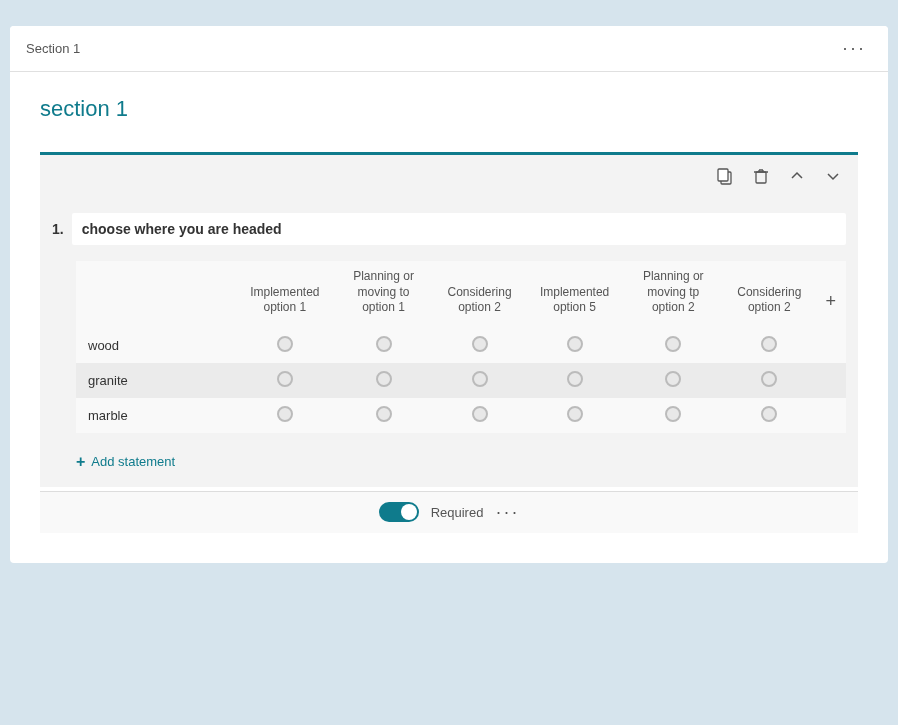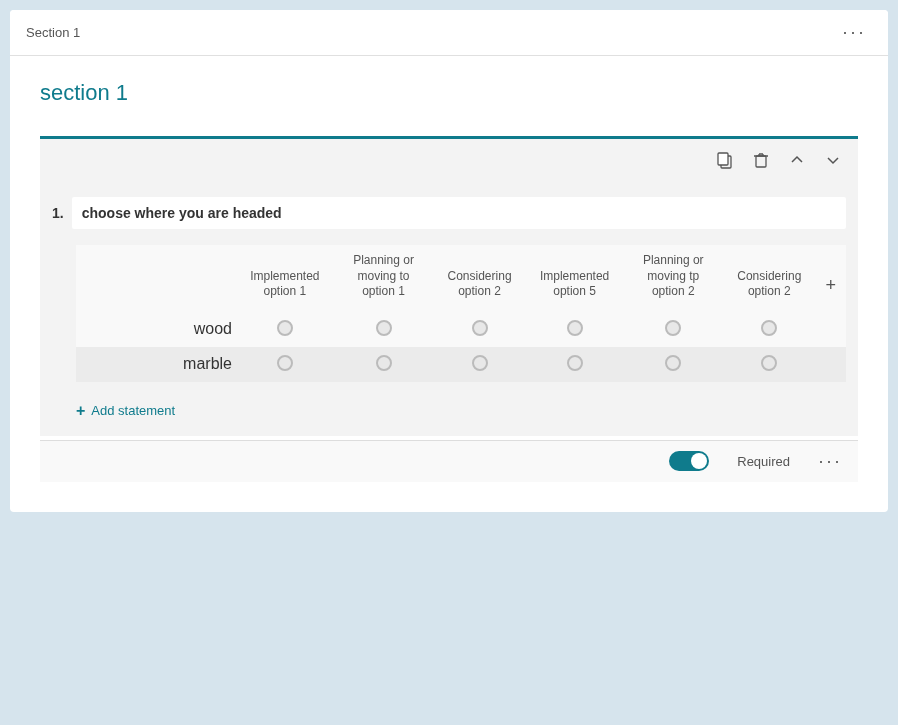--- a/index.html
+++ b/index.html
@@ -7,21 +7,21 @@
       background-color: #d6e4ed;
       font-family: 'Segoe UI', Arial, sans-serif;
       font-size: 14px;
       color: #333;
     }
     .page-wrapper {
       max-width: 898px;
       margin: 0 auto;
       background: #d6e4ed;
       min-height: 725px;
-      padding-top: 10px;
+      padding-top: 26px;
     }
     .section-container {
       background: #fff;
       border-radius: 4px;
       margin: 0 10px;
       overflow: hidden;
     }
     .section-header {
       display: flex;
       align-items: center;
@@ -120,23 +120,23 @@
       text-align: left;
       width: 160px;
       min-width: 160px;
     }
     .matrix-table td {
       text-align: center;
       padding: 8px 4px;
       vertical-align: middle;
     }
     .matrix-table td.row-label {
-      text-align: right;
+      text-align: left;
       padding-left: 12px;
-      font-size: 16px;
+      font-size: 13px;
       color: #333;
     }
     .matrix-table tr:nth-child(even) {
       background: #ebebeb;
     }
     .matrix-table tr:nth-child(odd) {
       background: #f9f9f9;
     }
     .radio-circle {
       width: 16px;
@@ -167,25 +167,25 @@
       font-size: 16px;
       font-weight: bold;
     }
     .add-statement-label {
       color: #0f7b8c;
       font-size: 13px;
     }
     .question-footer {
       display: flex;
       align-items: center;
-      justify-content: flex-end;
+      justify-content: center;
       padding: 10px 16px;
       border-top: 1px solid #ddd;
       background: #f9f9f9;
-      gap: 28px;
+      gap: 12px;
     }
     .required-label {
       font-size: 13px;
       color: #555;
     }
     .toggle-switch {
       width: 40px;
       height: 20px;
       background: #0f7b8c;
       border-radius: 10px;
@@ -291,20 +291,30 @@
                   <td class="row-label">wood</td>
                   <td><span class="radio-circle"></span></td>
                   <td><span class="radio-circle"></span></td>
                   <td><span class="radio-circle"></span></td>
                   <td><span class="radio-circle"></span></td>
                   <td><span class="radio-circle"></span></td>
                   <td><span class="radio-circle"></span></td>
                   <td></td>
                 </tr>
 
+                <tr>
+                  <td class="row-label">granite</td>
+                  <td><span class="radio-circle"></span></td>
+                  <td><span class="radio-circle"></span></td>
+                  <td><span class="radio-circle"></span></td>
+                  <td><span class="radio-circle"></span></td>
+                  <td><span class="radio-circle"></span></td>
+                  <td><span class="radio-circle"></span></td>
+                  <td></td>
+                </tr>
 
 
                 <tr>
                   <td class="row-label">marble</td>
                   <td><span class="radio-circle"></span></td>
                   <td><span class="radio-circle"></span></td>
                   <td><span class="radio-circle"></span></td>
                   <td><span class="radio-circle"></span></td>
                   <td><span class="radio-circle"></span></td>
                   <td><span class="radio-circle"></span></td>

